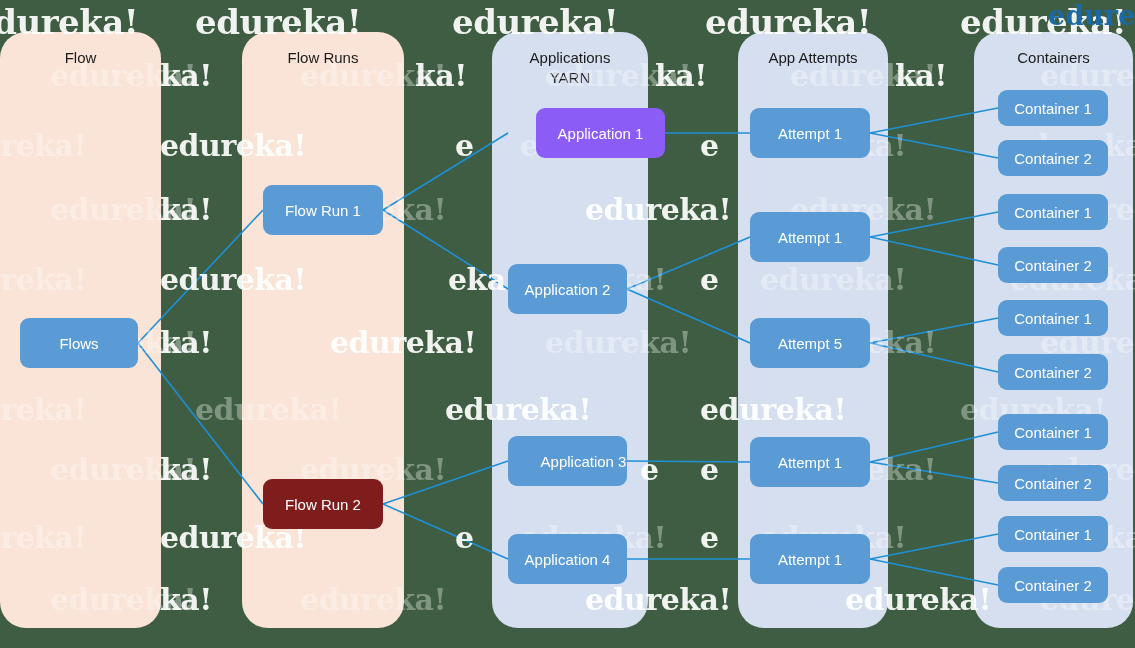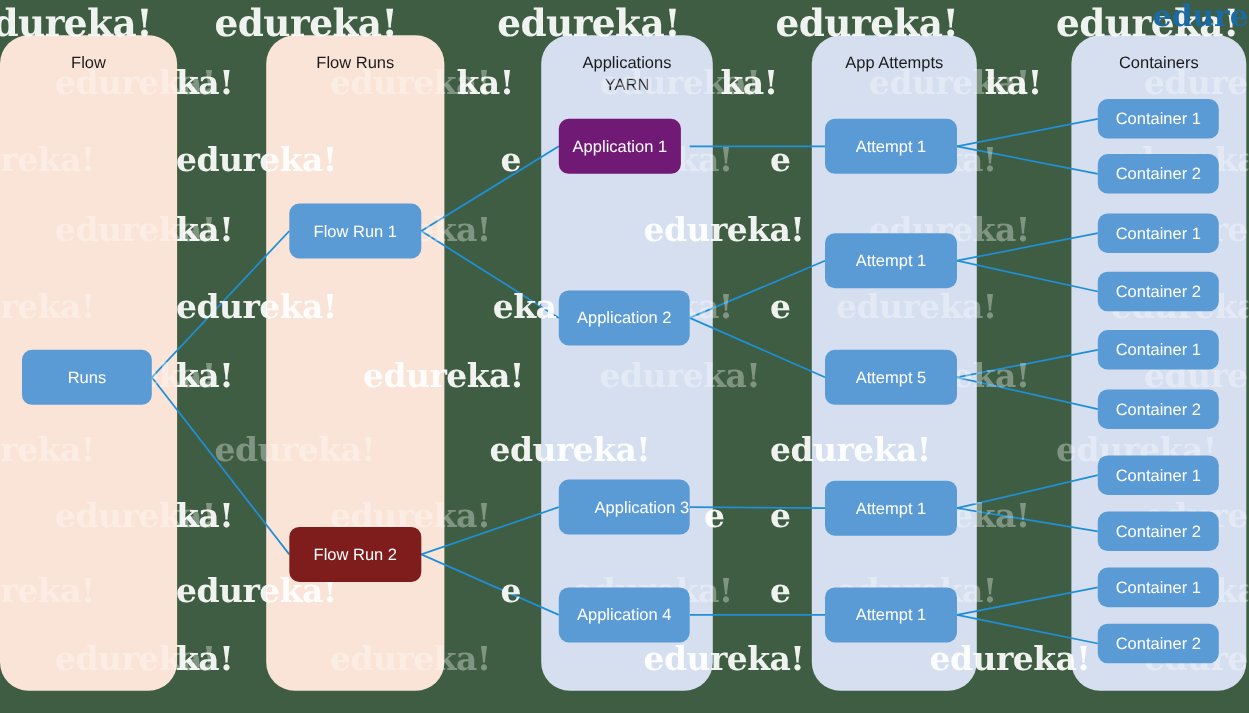--- a/index.html
+++ b/index.html
@@ -68,31 +68,31 @@
       <line x1="870" y1="343" x2="998" y2="318" stroke="#1f8fd6"></line>
       <line x1="870" y1="343" x2="998" y2="372" stroke="#1f8fd6"></line>
       <line x1="870" y1="462" x2="998" y2="432" stroke="#1f8fd6"></line>
       <line x1="870" y1="462" x2="998" y2="483" stroke="#1f8fd6"></line>
       <line x1="870" y1="559" x2="998" y2="534" stroke="#1f8fd6"></line>
       <line x1="870" y1="559" x2="998" y2="585" stroke="#1f8fd6"></line>
     </svg>
   <div id="columns-host">
       <div class="column" style="left: 0px; top: 32px; width: 161px; height: 596px; background: rgb(250, 228, 215);"></div>
       <div class="col-title" style="left: 0px; width: 161px; top: 48px;">Flow</div>
-      <div class="node" style="left: 20px; top: 318px; width: 118px; height: 50px; background: rgb(91, 155, 213);">Runs</div>
+      <div class="node" style="left: 20px; top: 318px; width: 118px; height: 50px; background: rgb(91, 155, 213);">Flows</div>
       <div class="column" style="left: 242px; top: 32px; width: 162px; height: 596px; background: rgb(250, 228, 215);"></div>
       <div class="col-title" style="left: 242px; width: 162px; top: 48px;">Flow Runs</div>
       <div class="node" style="left: 263px; top: 185px; width: 120px; height: 50px; background: rgb(91, 155, 213);">Flow Run 1</div>
       <div class="node" style="left: 263px; top: 479px; width: 120px; height: 50px; background: #7f1d1d;">Flow Run 2</div>
       <div class="column" style="left: 492px; top: 32px; width: 156px; height: 596px; background: rgb(213, 223, 240);"></div>
       <div class="col-title" style="left: 492px; width: 156px; top: 48px;">
         <div>Applications</div>
         <div>YARN</div>
       </div>
-      <div class="node" style="left: 508px; top: 108px; width: 111px; height: 50px; background: #701a75;">Application 1</div>
+      <div class="node" style="left: 536px; top: 108px; width: 129px; height: 50px; background: #8b5cf6;">Application 1</div>
       <div class="node" style="left: 508px; top: 264px; width: 119px; height: 50px; background: rgb(91, 155, 213);">Application 2</div>
       <div class="node" style="left: 508px; top: 436px; width: 119px; height: 50px; background: rgb(91, 155, 213); padding-left: 32px;">Application 3</div>
       <div class="node" style="left: 508px; top: 534px; width: 119px; height: 50px; background: rgb(91, 155, 213);">Application 4</div>
       <div class="column" style="left: 738px; top: 32px; width: 150px; height: 596px; background: rgb(213, 223, 240);"></div>
       <div class="col-title" style="left: 738px; width: 150px; top: 48px;">App Attempts</div>
       <div class="node" style="left: 750px; top: 108px; width: 120px; height: 50px; background: rgb(91, 155, 213);">Attempt 1</div>
       <div class="node" style="left: 750px; top: 212px; width: 120px; height: 50px; background: rgb(91, 155, 213);">Attempt 1</div>
       <div class="node" style="left: 750px; top: 318px; width: 120px; height: 50px; background: rgb(91, 155, 213);">Attempt 5</div>
       <div class="node" style="left: 750px; top: 437px; width: 120px; height: 50px; background: rgb(91, 155, 213);">Attempt 1</div>
       <div class="node" style="left: 750px; top: 534px; width: 120px; height: 50px; background: rgb(91, 155, 213);">Attempt 1</div>

